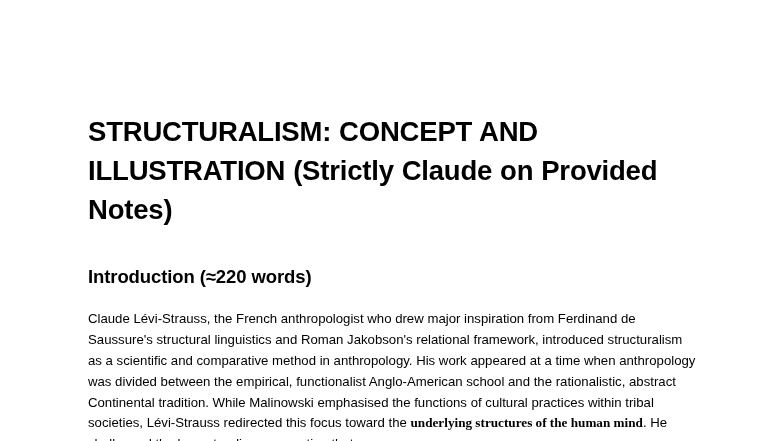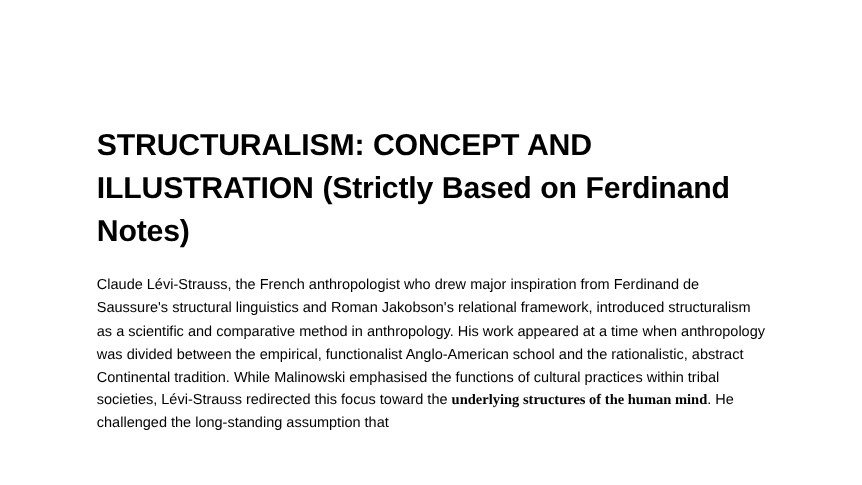--- a/index.html
+++ b/index.html
@@ -53,16 +53,17 @@
   .body-text .bold {
     font-weight: bold;
     font-family: Liberation Serif, serif;
   }
 </style>
 </head>
 <body>
 
 <div class="page">
   <div class="content">
-    <h1 class="doc-title">STRUCTURALISM: CONCEPT AND ILLUSTRATION (Strictly Based on Ferdinand Notes)</h1>
+    <h1 class="doc-title">STRUCTURALISM: CONCEPT AND ILLUSTRATION (Strictly Claude on Provided Notes)</h1>
+    <h2 class="section-heading">Introduction (≈220 words)</h2>
     <p class="body-text"><span>Claude Lévi-Strauss, the French anthropologist who drew major inspiration from Ferdinand de Saussure's structural linguistics and Roman Jakobson's relational framework, introduced structuralism as a scientific and comparative method in anthropology. His work appeared at a time when anthropology was divided between the empirical, functionalist Anglo-American school and the rationalistic, abstract Continental tradition. While Malinowski emphasised the functions of cultural practices within tribal societies, Lévi-Strauss redirected this focus toward the </span><span class="bold">underlying structures of the human mind</span><span>. He challenged the long-standing assumption that</span></p>
   </div>
 </div>
 
 </body></html>

